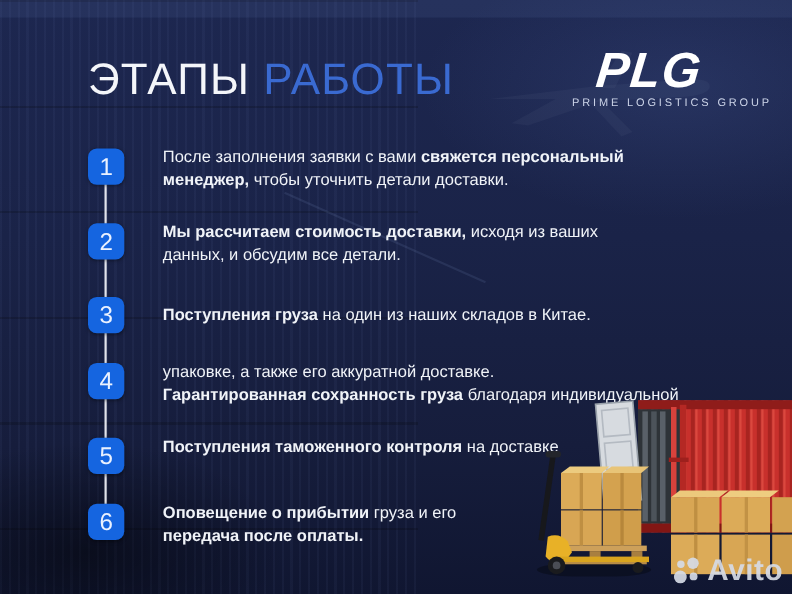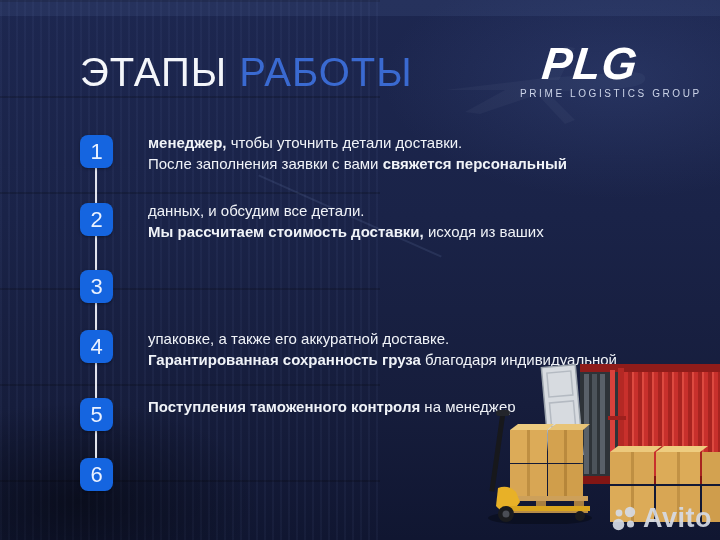--- a/index.html
+++ b/index.html
@@ -95,44 +95,51 @@
 
   <div class="logo">
     <div class="mark">PLG</div>
     <div class="tagline">PRIME LOGISTICS GROUP</div>
   </div>
 
   <div class="connector"></div>
 
   <div class="badge" style="top:135px">1</div>
   <div class="step-text" style="top:132px">
+    <span class="line"><span class="seg-r">После заполнения заявки с вами </span><span class="seg-b">свяжется персональный</span></span>
     <span class="line"><span class="seg-b">менеджер,</span><span class="seg-r"> чтобы уточнить детали доставки.</span></span>
-    <span class="line"><span class="seg-r">После заполнения заявки с вами </span><span class="seg-b">свяжется персональный</span></span>
   </div>
 
   <div class="badge" style="top:203px">2</div>
   <div class="step-text" style="top:200px">
+    <span class="line"><span class="seg-b">Мы рассчитаем стоимость доставки,</span><span class="seg-r"> исходя из ваших</span></span>
     <span class="line"><span class="seg-r">данных, и обсудим все детали.</span></span>
-    <span class="line"><span class="seg-b">Мы рассчитаем стоимость доставки,</span><span class="seg-r"> исходя из ваших</span></span>
   </div>
 
   <div class="badge" style="top:270px">3</div>
+  <div class="step-text" style="top:276px">
+    <span class="line"><span class="seg-b">Поступления груза</span><span class="seg-r"> на один из наших складов в Китае.</span></span>
+  </div>
 
   <div class="badge" style="top:330px">4</div>
   <div class="step-text" style="top:328px">
     <span class="line"><span class="seg-r">упаковке, а также его аккуратной доставке.</span></span>
     <span class="line"><span class="seg-b">Гарантированная сохранность груза</span><span class="seg-r"> благодаря индивидуальной</span></span>
   </div>
 
   <div class="badge" style="top:398px">5</div>
   <div class="step-text" style="top:396px">
-    <span class="line"><span class="seg-b">Поступления таможенного контроля</span><span class="seg-r"> на менеджер</span></span>
+    <span class="line"><span class="seg-b">Поступления таможенного контроля</span><span class="seg-r"> на доставке</span></span>
   </div>
 
   <div class="badge" style="top:458px">6</div>
+  <div class="step-text" style="top:456px">
+    <span class="line"><span class="seg-b">Оповещение о прибытии</span><span class="seg-r"> груза и его</span></span>
+    <span class="line"><span class="seg-b">передача после оплаты.</span></span>
+  </div>
 
   <svg class="illus" width="232" height="168" viewBox="0 0 232 168">
     <defs>
       <pattern id="ribs" width="10" height="8" patternUnits="userSpaceOnUse">
         <rect width="10" height="8" fill="#c8302c"></rect>
         <rect width="4" height="8" fill="#a82420"></rect>
         <rect x="4" width="2" height="8" fill="#dd4a40"></rect>
       </pattern>
     </defs>
 

